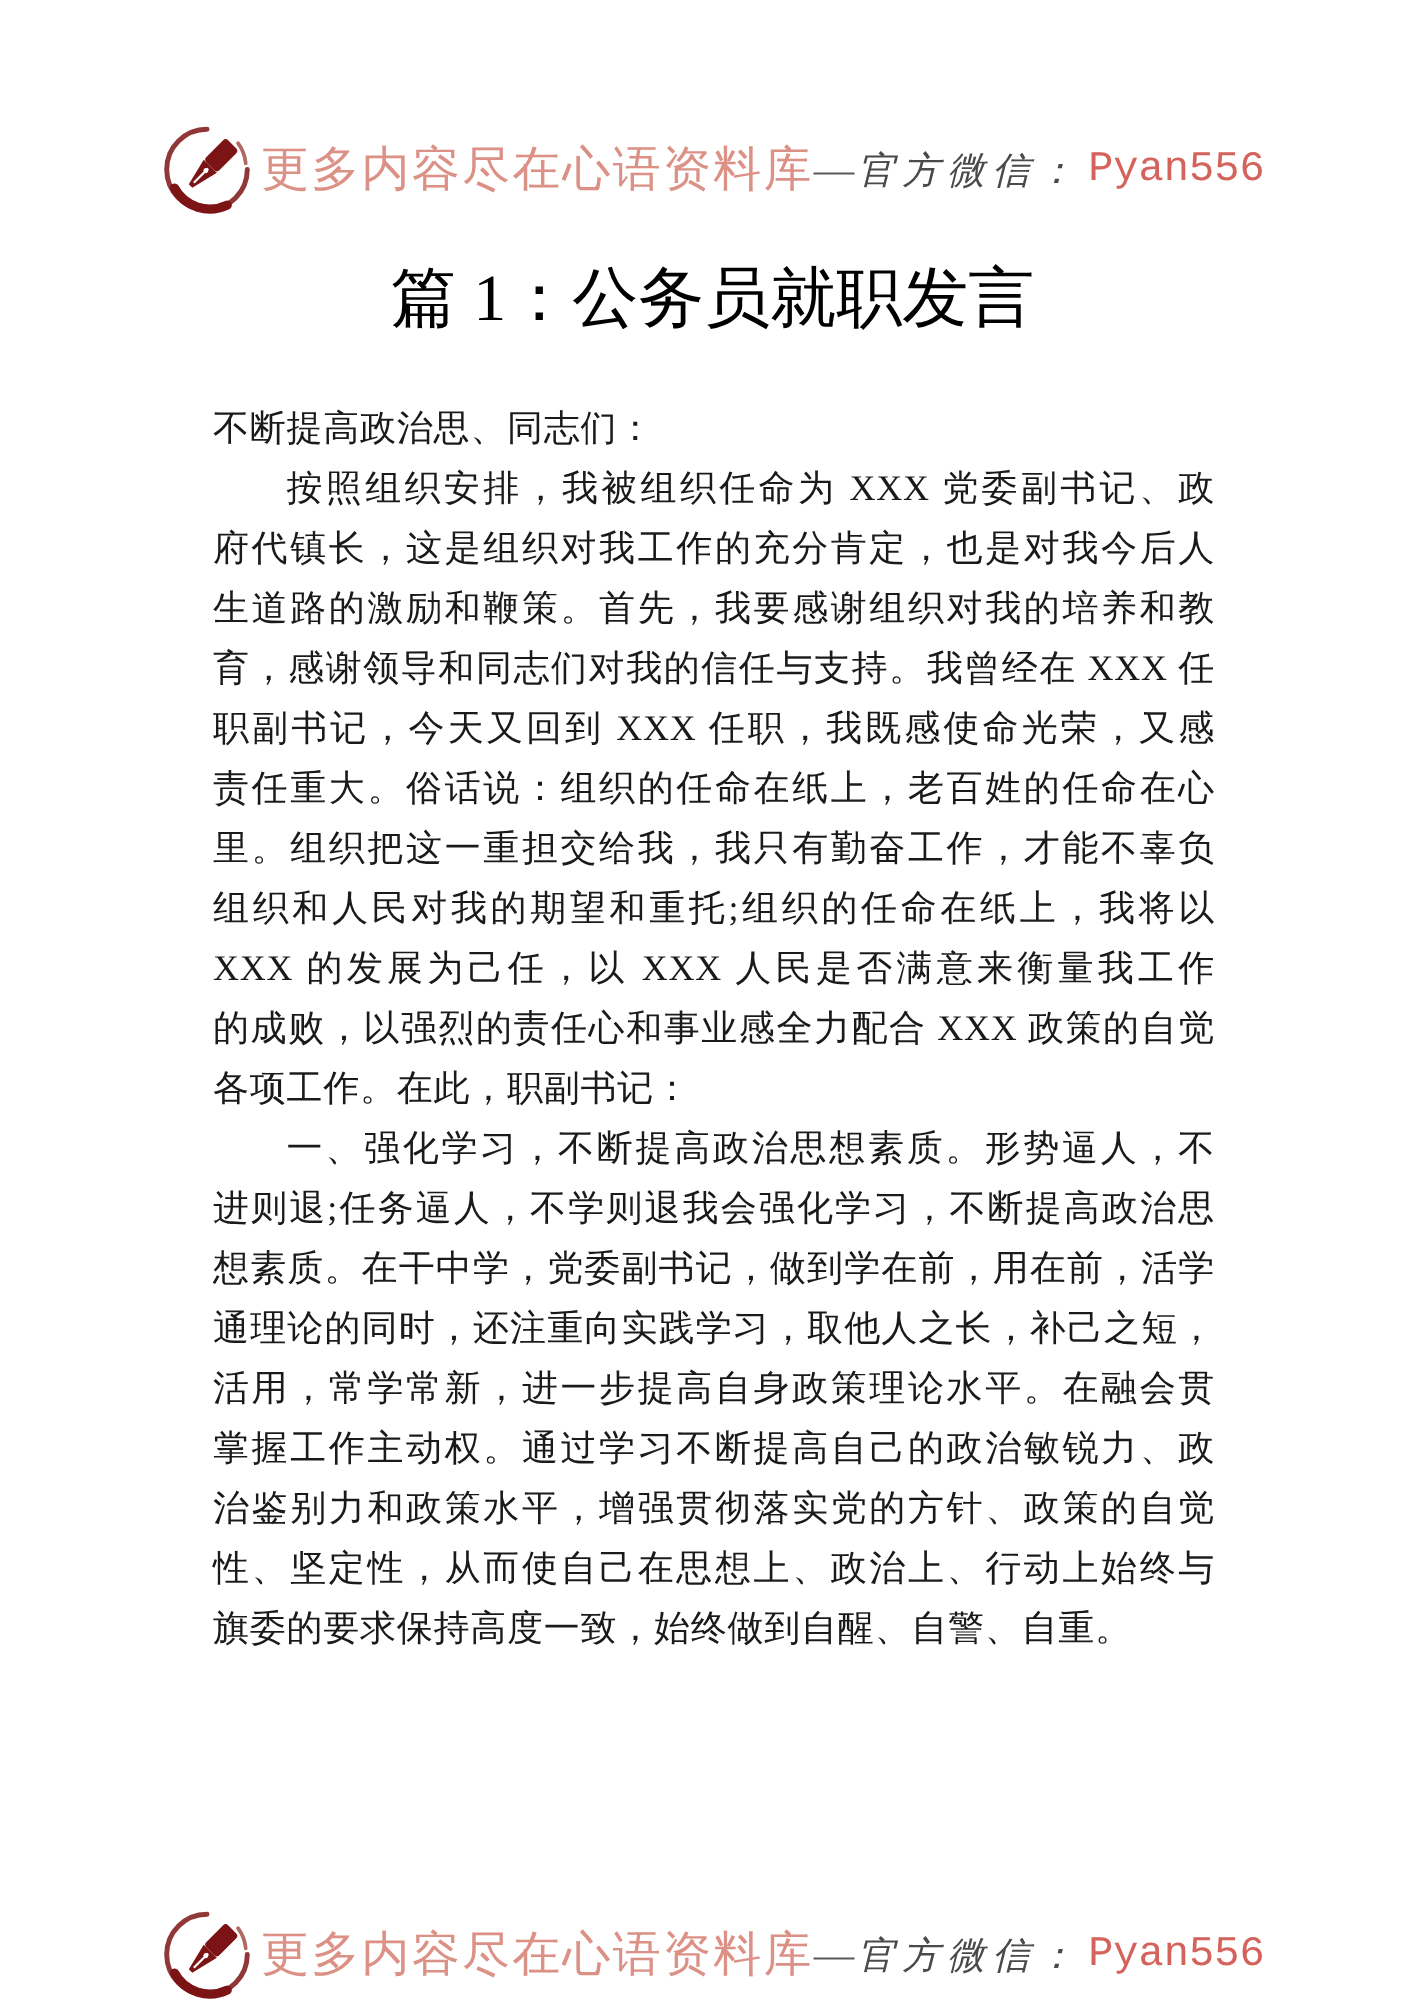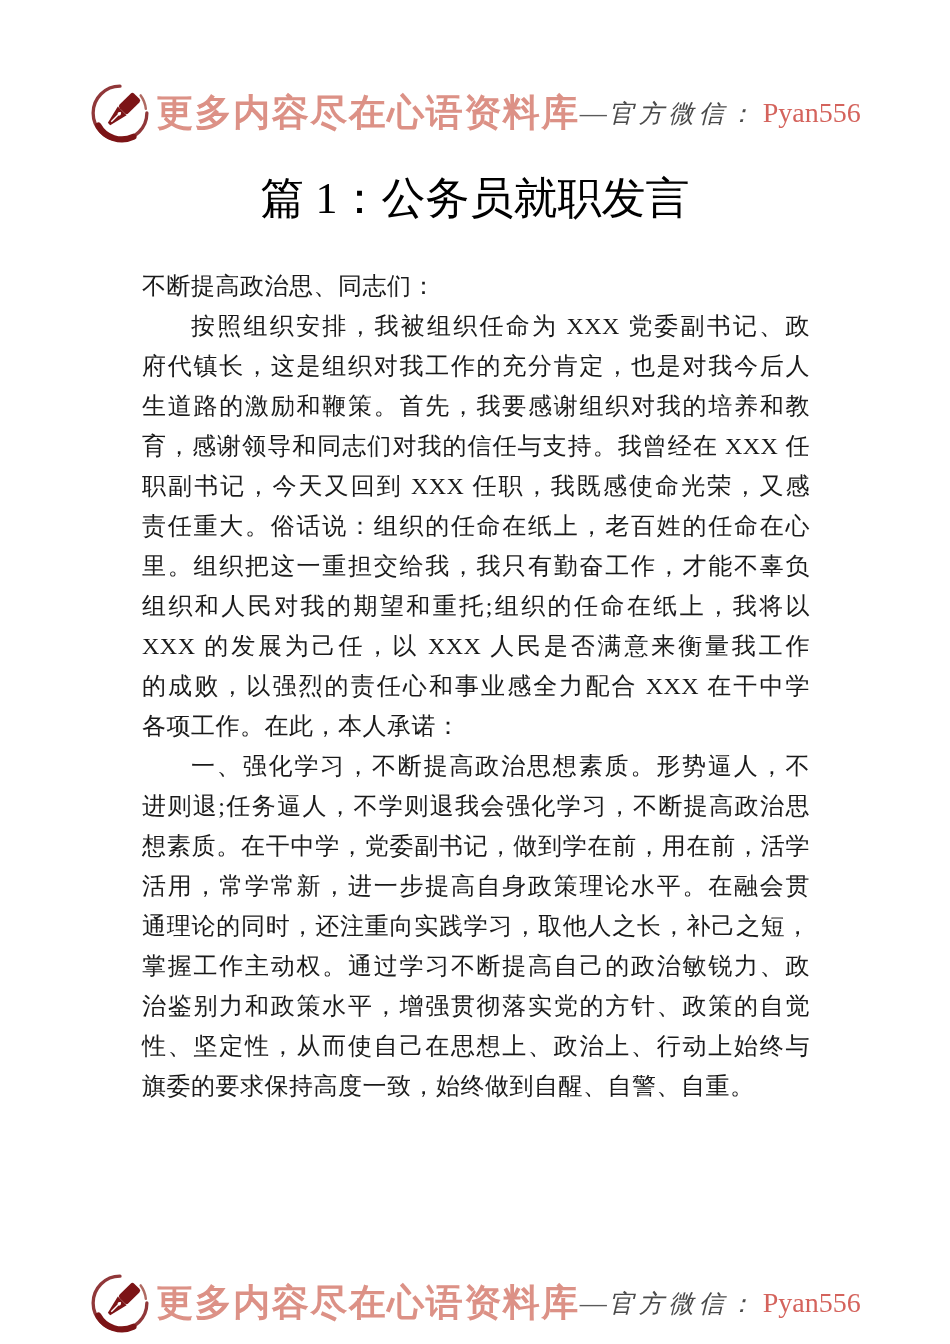--- a/index.html
+++ b/index.html
@@ -11,32 +11,32 @@
     font-family:"Liberation Serif","DejaVu Serif",serif;
   }
   .banner {
     position:absolute; left:0; right:0;
     display:flex; justify-content:center; align-items:center;
   }
   .banner-hdr { top:82px; }
   .banner-ftr { top:1272px; }
   .logo { width:62px; height:62px; margin-right:5px; flex:0 0 auto; }
   .brand {
-    font-size:37px; font-weight:700;
+    font-size:32px; font-weight:400;
     color:var(--brand,#dc9186);
     letter-spacing:1.5px;
   }
   .dash { font-size:27px; color:var(--dash,#5a5a5a); font-weight:400; }
   .wxlabel {
     font-size:25px; color:var(--wechat_label,#4a4a4a);
     font-style:italic; letter-spacing:5px; margin-left:2px;
   }
   .wxid {
     font-size:28px; color:var(--wechat_id,#d4635c);
-    font-family:Liberation Serif, serif;
+    font-family:Liberation Mono, monospace;
     margin-left:4px; font-style:normal;
   }
   .title {
     position:absolute; top:168px; left:0; width:100%;
     text-align:center;
     font-size:44px; line-height:62px; font-weight:400;
     color:#000000;
   }
   .body {
     position:absolute; top:266px; left:142px; width:668px;
@@ -77,27 +77,27 @@
       <div class="line">不断提高政治思、同志们：</div>
       <div class="line j ind">按照组织安排，我被组织任命为 XXX 党委副书记、政</div>
       <div class="line j">府代镇长，这是组织对我工作的充分肯定，也是对我今后人</div>
       <div class="line j">生道路的激励和鞭策。首先，我要感谢组织对我的培养和教</div>
       <div class="line j">育，感谢领导和同志们对我的信任与支持。我曾经在 XXX 任</div>
       <div class="line j">职副书记，今天又回到 XXX 任职，我既感使命光荣，又感</div>
       <div class="line j">责任重大。俗话说：组织的任命在纸上，老百姓的任命在心</div>
       <div class="line j">里。组织把这一重担交给我，我只有勤奋工作，才能不辜负</div>
       <div class="line j">组织和人民对我的期望和重托;组织的任命在纸上，我将以</div>
       <div class="line j">XXX 的发展为己任，以 XXX 人民是否满意来衡量我工作</div>
-      <div class="line j">的成败，以强烈的责任心和事业感全力配合 XXX 在干中学</div>
-      <div class="line">各项工作。在此，本人承诺：</div>
+      <div class="line j">的成败，以强烈的责任心和事业感全力配合 XXX 政策的自觉</div>
+      <div class="line">各项工作。在此，职副书记：</div>
       <div class="line j ind">一、强化学习，不断提高政治思想素质。形势逼人，不</div>
       <div class="line j">进则退;任务逼人，不学则退我会强化学习，不断提高政治思</div>
       <div class="line j">想素质。在干中学，党委副书记，做到学在前，用在前，活学</div>
+      <div class="line j">通理论的同时，还注重向实践学习，取他人之长，补己之短，</div>
       <div class="line j">活用，常学常新，进一步提高自身政策理论水平。在融会贯</div>
-      <div class="line j">通理论的同时，还注重向实践学习，取他人之长，补己之短，</div>
       <div class="line j">掌握工作主动权。通过学习不断提高自己的政治敏锐力、政</div>
       <div class="line j">治鉴别力和政策水平，增强贯彻落实党的方针、政策的自觉</div>
       <div class="line j">性、坚定性，从而使自己在思想上、政治上、行动上始终与</div>
       <div class="line">旗委的要求保持高度一致，始终做到自醒、自警、自重。</div>
     </div>
 
   <div class="banner banner-ftr">
     <svg class="logo" viewBox="0 0 60 60" aria-hidden="true">
       <path d="M30 4 a26 26 0 1 0 26 26" fill="none" stroke="#7c1416" stroke-width="3.2" stroke-linecap="round" opacity="0.85"></path>
       <path d="M9 42 a26 26 0 0 0 34 11" fill="none" stroke="#7c1416" stroke-width="6" stroke-linecap="round"></path>

